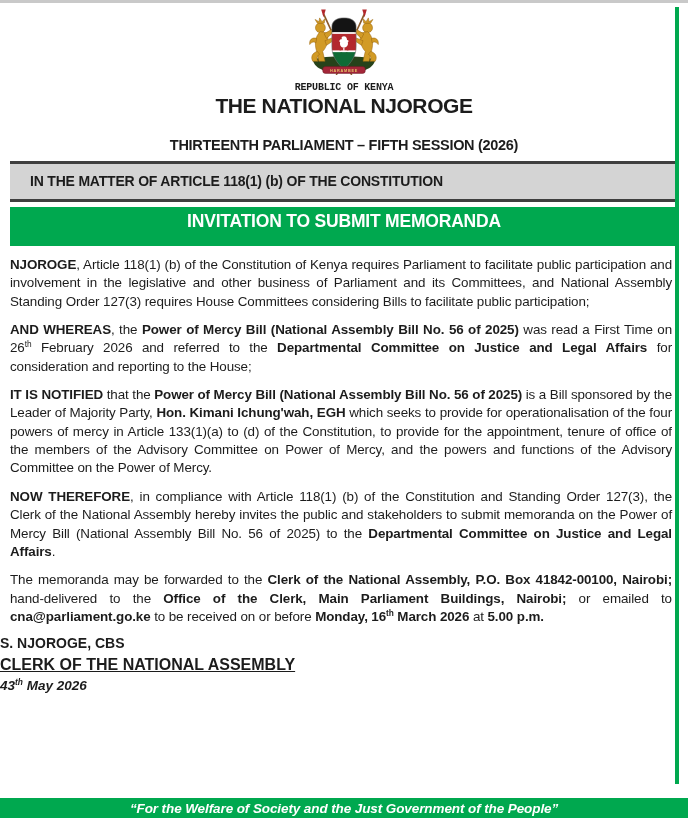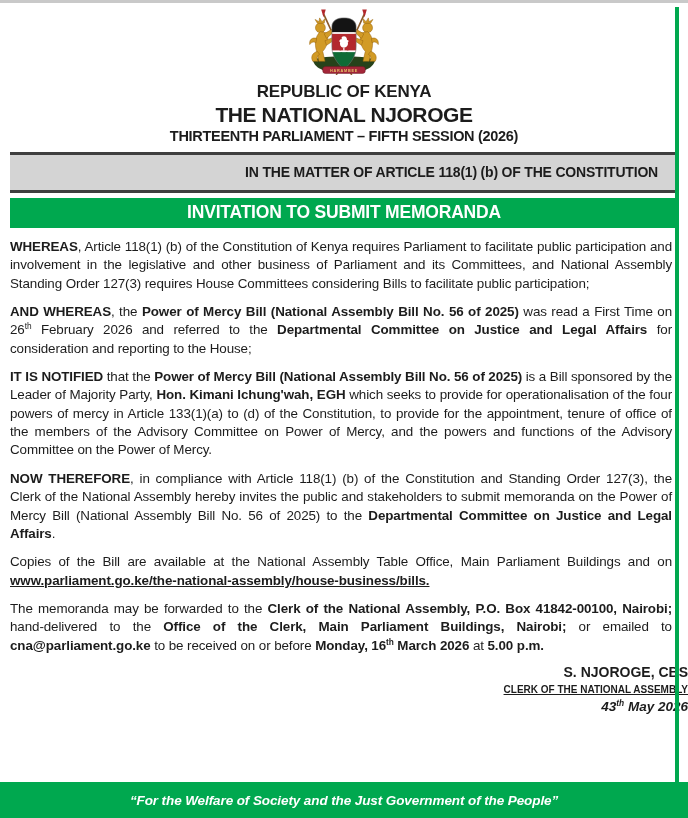--- a/index.html
+++ b/index.html
@@ -18,59 +18,59 @@
     color:var(--text);
     overflow:hidden;
     border-top:3px solid #C9C9C9;
   }
   .green-stripe{
     position:absolute;top:4px;right:9px;bottom:34px;width:4px;
     background:var(--green);
   }
   .header{text-align:center;padding-top:5px;}
   .arms{display:block;margin:0 auto;}
-  .republic{font-size:17px;font-weight:bold;letter-spacing:-0.2px;margin-top:4px;}
+  .republic{font-size:10px;font-weight:bold;letter-spacing:-0.2px;margin-top:4px;font-family:Liberation Mono, monospace;}
   .assembly{font-size:21px;font-weight:bold;letter-spacing:-0.4px;margin-top:1px;}
-  .session{font-size:14.5px;font-weight:bold;letter-spacing:-0.3px;margin-top:1px;}
+  .session{font-size:14.5px;font-weight:bold;letter-spacing:-0.3px;margin-top:19px;}
   .matter-box{
     margin:8px 10px 0 10px;
     background:var(--gray-box);
     border-top:3px solid var(--rule);
     border-bottom:3px solid var(--rule);
-    text-align:right;
+    text-align:left;
     font-weight:bold;
     font-size:14px;
     line-height:1.35;
     padding:8px 20px;
     letter-spacing:-0.2px;
   }
   .banner{
     margin:5px 10px 0 10px;
     background:var(--green);
     color:#fff;
     text-align:center;
     font-weight:bold;
     font-size:17.5px;
     letter-spacing:-0.2px;
-    padding:4px 0 5px 0;
+    padding:4px 0 14px 0;
   }
   .body-text{
     margin:2px 16px 0 10px;
     font-size:13.4px;
     line-height:1.37;
     text-align:justify;
     letter-spacing:-0.1px;
   }
   .body-text p{margin-top:10px;}
-  .signature{text-align:right;margin-top:8px;line-height:1.3;margin-left:46px;}
+  .signature{text-align:left;margin-top:8px;line-height:1.3;}
   .sig-name{font-weight:bold;font-size:14px;}
-  .sig-title{font-weight:bold;font-size:10px;text-decoration:underline;margin-top:2px;}
+  .sig-title{font-weight:bold;font-size:16px;text-decoration:underline;margin-top:2px;}
   .sig-date{font-weight:bold;font-style:italic;font-size:13.5px;margin-top:2px;}
   .footer{
-    position:absolute;left:0;right:0;bottom:0;height:36px;
+    position:absolute;left:0;right:0;bottom:0;height:20px;
     background:var(--green);
     color:#fff;
     display:flex;align-items:center;justify-content:center;
     font-weight:bold;font-style:italic;font-size:13.5px;
     letter-spacing:-0.1px;
   }
   sup{vertical-align:super;font-size:0.62em;line-height:0;}
 </style>
 </head>
 <body>
@@ -137,25 +137,24 @@
     <div class="session">THIRTEENTH PARLIAMENT – FIFTH SESSION (2026)</div>
   </div>
 
   <div class="matter-box">
     <div>IN THE MATTER OF ARTICLE 118(1) (b) OF THE CONSTITUTION</div>
   </div>
 
   <div class="banner">INVITATION TO SUBMIT MEMORANDA</div>
 
   <div class="body-text">
-      <p><span style="font-weight: bold;">WHEREAS</span><span>, Article 118(1) (b) of the Constitution of Kenya requires Parliament to facilitate public participation and involvement in the legislative and other business of Parliament and its Committees, and National Assembly Standing Order 127(3) requires House Committees considering Bills to facilitate public participation;</span></p>
+      <p><span style="font-weight: bold;">NJOROGE</span><span>, Article 118(1) (b) of the Constitution of Kenya requires Parliament to facilitate public participation and involvement in the legislative and other business of Parliament and its Committees, and National Assembly Standing Order 127(3) requires House Committees considering Bills to facilitate public participation;</span></p>
       <p><span style="font-weight: bold;">AND WHEREAS</span><span>, the </span><span style="font-weight: bold;">Power of Mercy Bill (National Assembly Bill No. 56 of 2025)</span><span> was read a First Time on 26</span><sup>th</sup><span> February 2026 and referred to the </span><span style="font-weight: bold;">Departmental Committee on Justice and Legal Affairs</span><span> for consideration and reporting to the House;</span></p>
       <p><span style="font-weight: bold;">IT IS NOTIFIED</span><span> that the </span><span style="font-weight: bold;">Power of Mercy Bill (National Assembly Bill No. 56 of 2025)</span><span> is a Bill sponsored by the Leader of Majority Party, </span><span style="font-weight: bold;">Hon. Kimani Ichung'wah, EGH</span><span> which seeks to provide for operationalisation of the four powers of mercy in Article 133(1)(a) to (d) of the Constitution, to provide for the appointment, tenure of office of the members of the Advisory Committee on Power of Mercy, and the powers and functions of the Advisory Committee on the Power of Mercy.</span></p>
       <p><span style="font-weight: bold;">NOW THEREFORE</span><span>, in compliance with Article 118(1) (b) of the Constitution and Standing Order 127(3), the Clerk of the National Assembly hereby invites the public and stakeholders to submit memoranda on the Power of Mercy Bill (National Assembly Bill No. 56 of 2025) to the </span><span style="font-weight: bold;">Departmental Committee on Justice and Legal Affairs</span><span>.</span></p>
-      <p><span>Copies of the Bill are available at the National Assembly Table Office, Main Parliament Buildings and on </span><span style="font-weight: bold; text-decoration: underline;">www.parliament.go.ke/the-national-assembly/house-business/bills.</span></p>
       <p><span>The memoranda may be forwarded to the </span><span style="font-weight: bold;">Clerk of the National Assembly, P.O. Box 41842-00100, Nairobi;</span><span> hand-delivered to the </span><span style="font-weight: bold;">Office of the Clerk, Main Parliament Buildings, Nairobi;</span><span> or emailed to </span><span style="font-weight: bold;">cna@parliament.go.ke</span><span> to be received on or before </span><span style="font-weight: bold;">Monday, 16</span><sup style="font-weight: bold;">th</sup><span style="font-weight: bold;"> March 2026</span><span> at </span><span style="font-weight: bold;">5.00 p.m.</span></p>
     </div>
 
   <div class="signature">
     <div class="sig-name">S. NJOROGE, CBS</div>
     <div class="sig-title">CLERK OF THE NATIONAL ASSEMBLY</div>
     <div class="sig-date"><span>43</span><sup>th</sup><span> May 2026</span></div>
   </div>
 
   <div class="footer">

